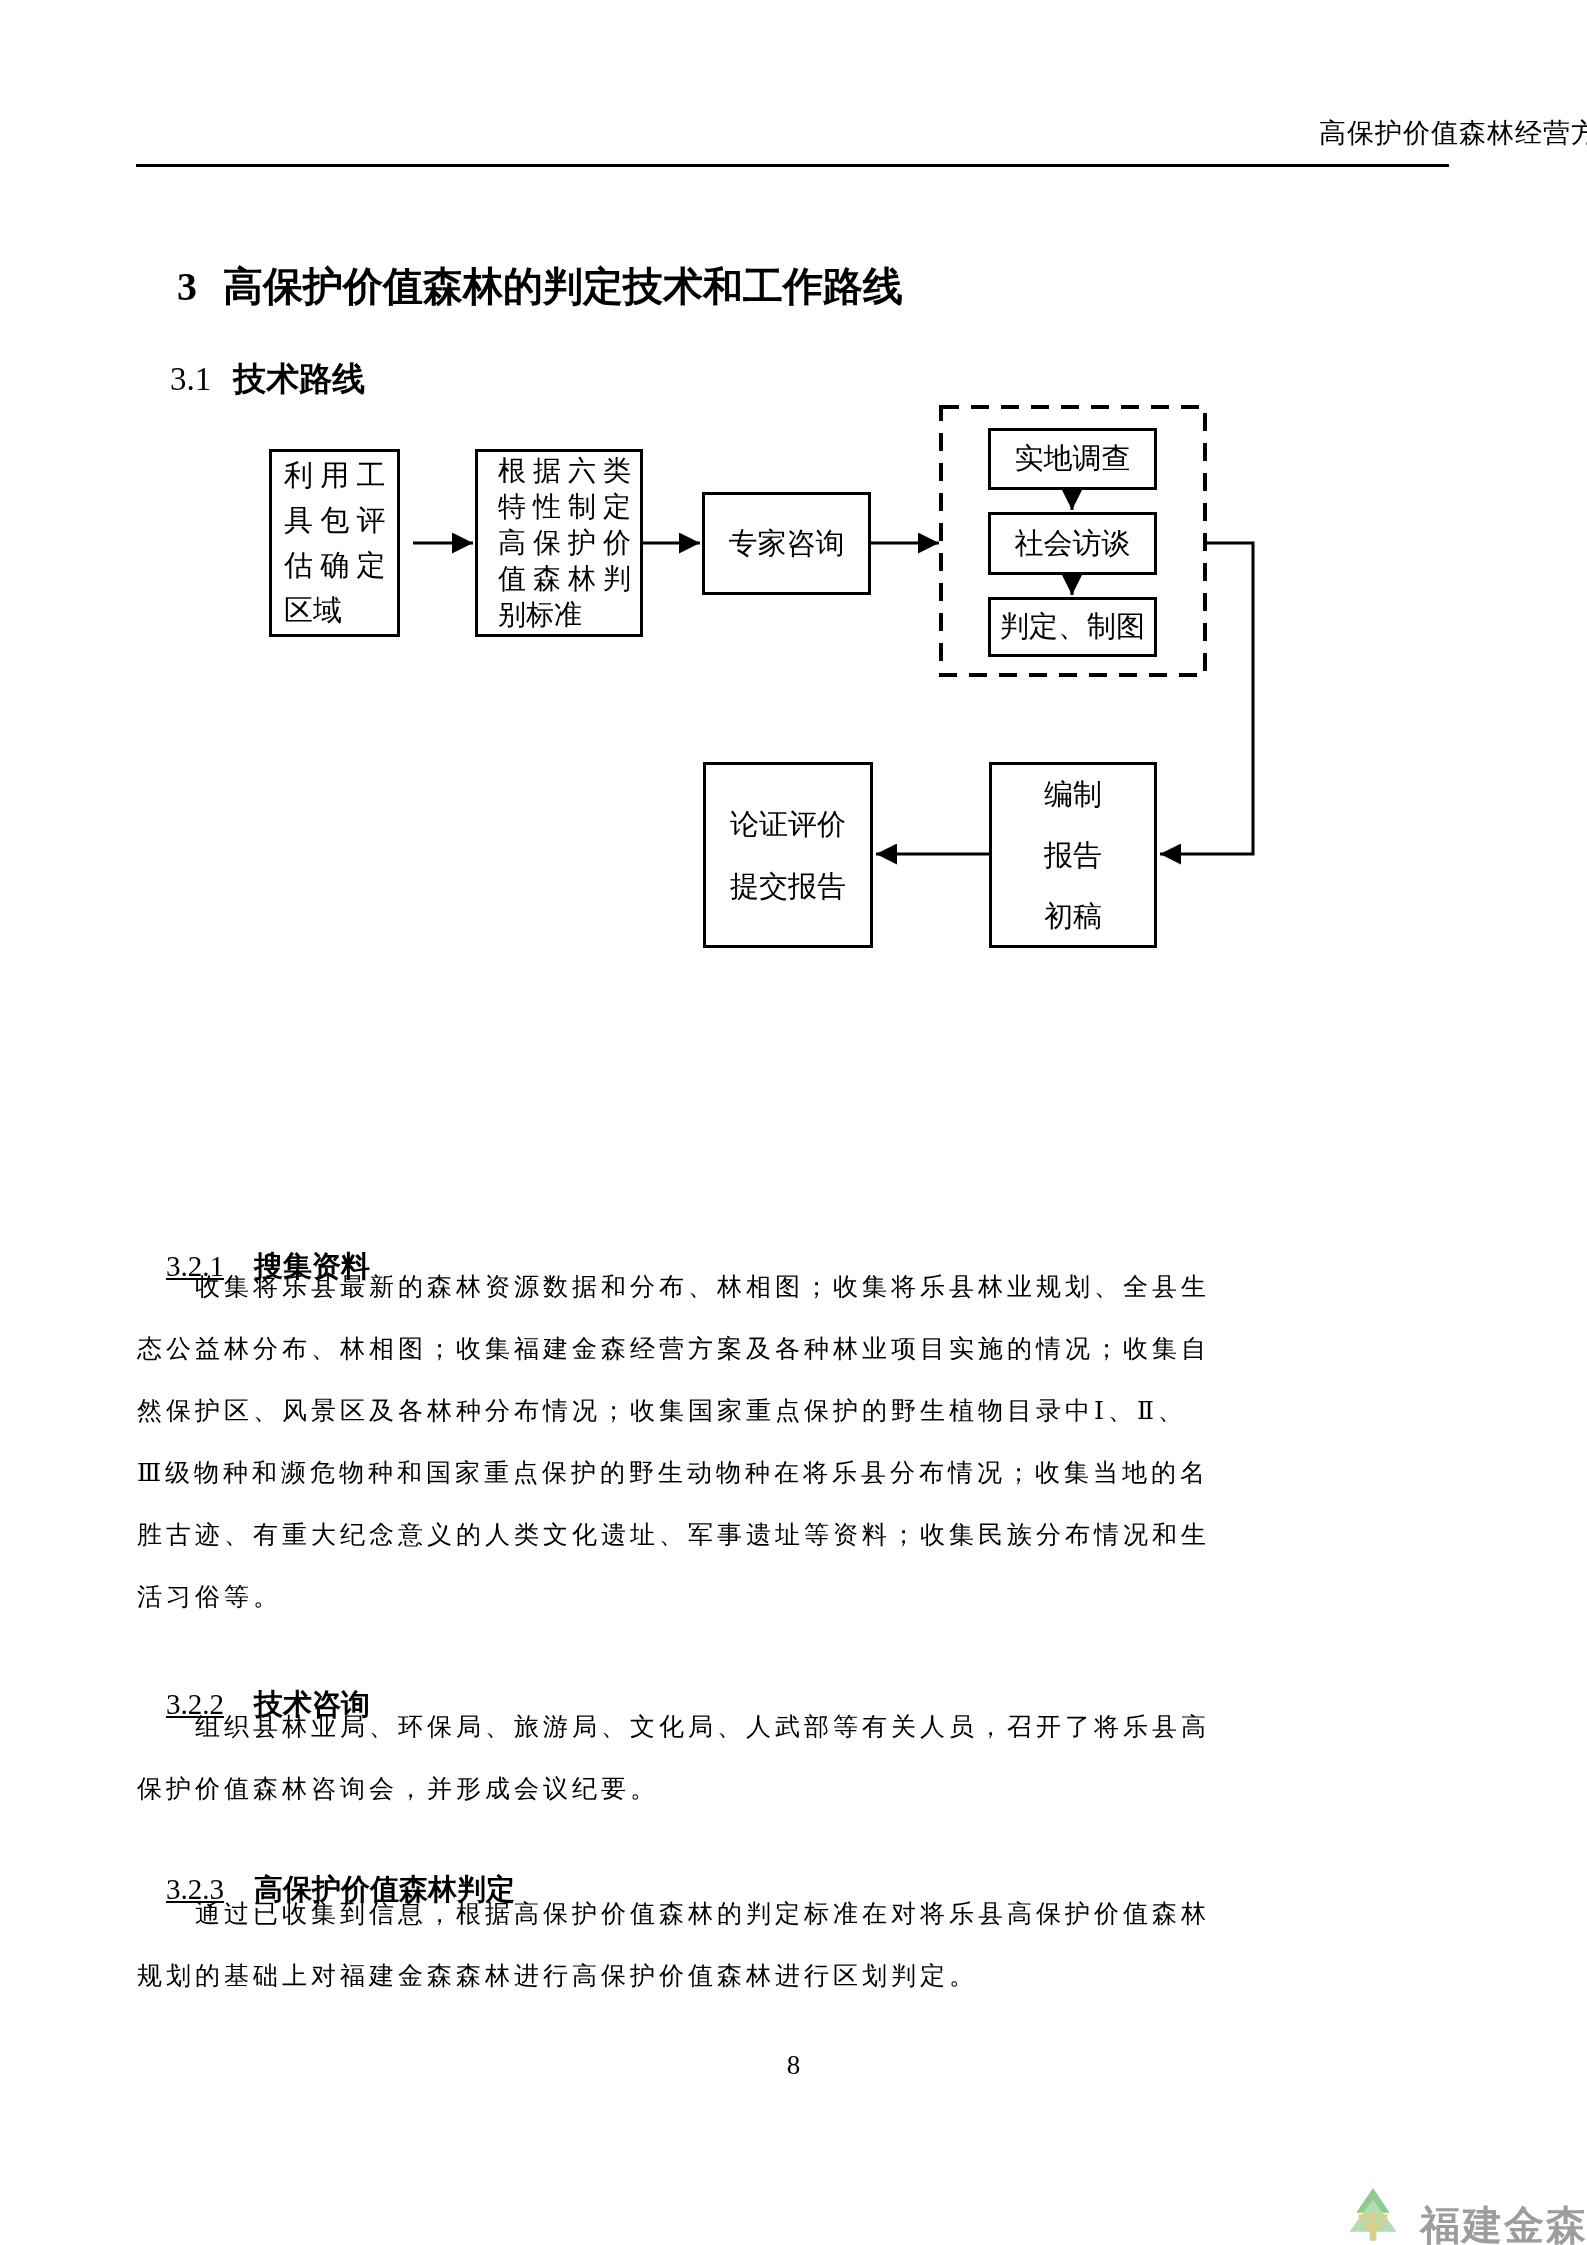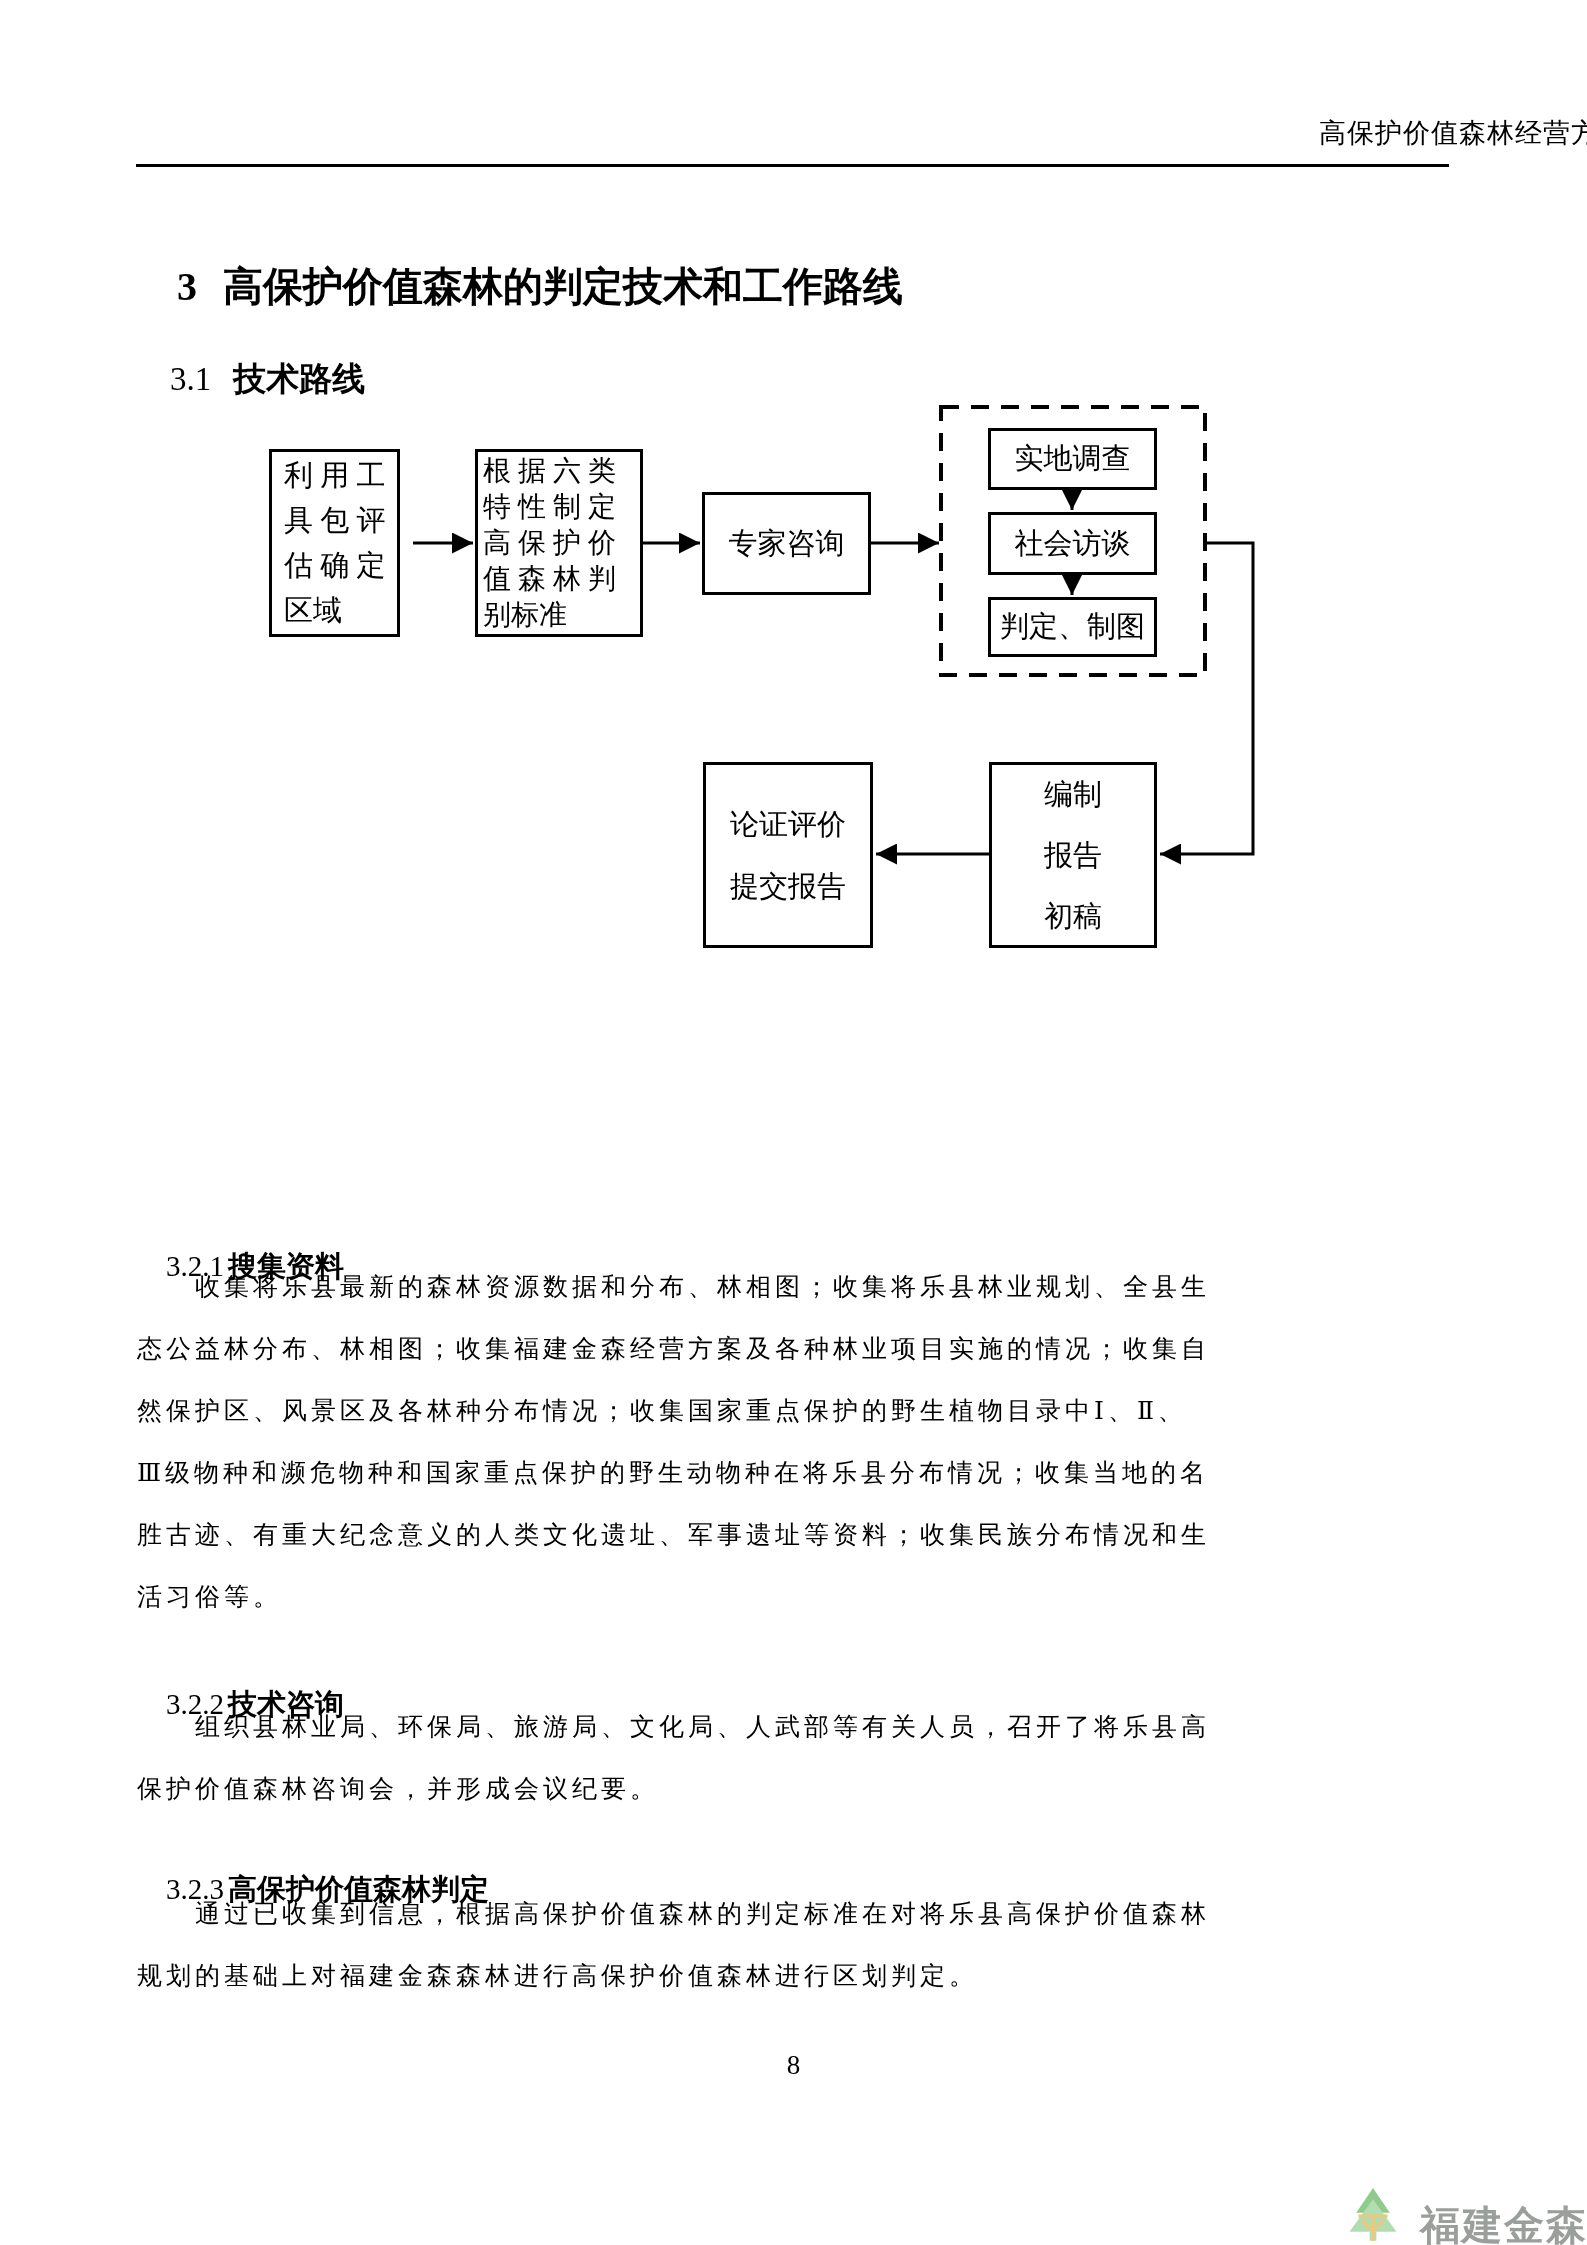--- a/index.html
+++ b/index.html
@@ -18,21 +18,21 @@
     text-align:right;font-size:27px;line-height:34px;letter-spacing:1px;padding-left:40px;
   }
   .head-rule{top:164px;left:136px;width:1313px;height:3px;background:#000;}
   .hei{font-family:"Liberation Sans","DejaVu Sans",sans-serif;font-weight:700;}
   .h1{top:205px;left:137px;font-size:40px;line-height:54px;font-weight:700;white-space:pre;}
   .h1 .num{margin-right:26px;}
   .h2{font-size:33px;line-height:44px;white-space:pre;}
   .h2 .num{margin-right:22px;}
   .h2 .hei{font-size:33px;}
   .h3{font-size:29px;line-height:38px;white-space:pre;}
-  .h3 .num{margin-right:4px;}
+  .h3 .num{margin-right:30px;text-decoration:underline;}
   .para{
     left:137px;width:1326px;
     font-size:25px;line-height:62px;letter-spacing:4px;
     white-space:pre;
   }
   
   .fbox{
     position:absolute;
     border:3px solid #000;
     box-sizing:border-box;
@@ -78,21 +78,21 @@
     <path d="M1072 490 V510" stroke="#000" stroke-width="3" fill="none" marker-end="url(#ar)"></path>
     <path d="M1072 575 V595" stroke="#000" stroke-width="3" fill="none" marker-end="url(#ar)"></path>
     <path d="M1205 543 H1253 V854 H1160" stroke="#000" stroke-width="3" fill="none" marker-end="url(#ar)"></path>
     <path d="M989 854 H876" stroke="#000" stroke-width="3" fill="none" marker-end="url(#ar)"></path>
   </svg>
 
   <div class="fbox left" style="left:269px;top:449px;width:131px;height:188px;line-height:45px;padding-left:12px;">利 用 工
 具 包 评
 估 确 定
 区域</div>
-  <div class="fbox left" style="left:475px;top:449px;width:168px;height:188px;line-height:36px;font-size:28px;padding-left:5px;">根 据 六 类
+  <div class="fbox left" style="left:475px;top:449px;width:168px;height:188px;line-height:36px;font-size:28px;padding-left:20px;">根 据 六 类
 特 性 制 定
 高 保 护 价
 值 森 林 判
 别标准</div>
   <div class="fbox" style="left:702px;top:492px;width:169px;height:103px;">专家咨询</div>
   <div class="fbox" style="left:988px;top:428px;width:169px;height:62px;">实地调查</div>
   <div class="fbox" style="left:988px;top:512px;width:169px;height:63px;">社会访谈</div>
   <div class="fbox" style="left:988px;top:597px;width:169px;height:60px;">判定、制图</div>
   <div class="fbox" style="left:703px;top:762px;width:170px;height:186px;line-height:62px;">论证评价
 提交报告</div>

